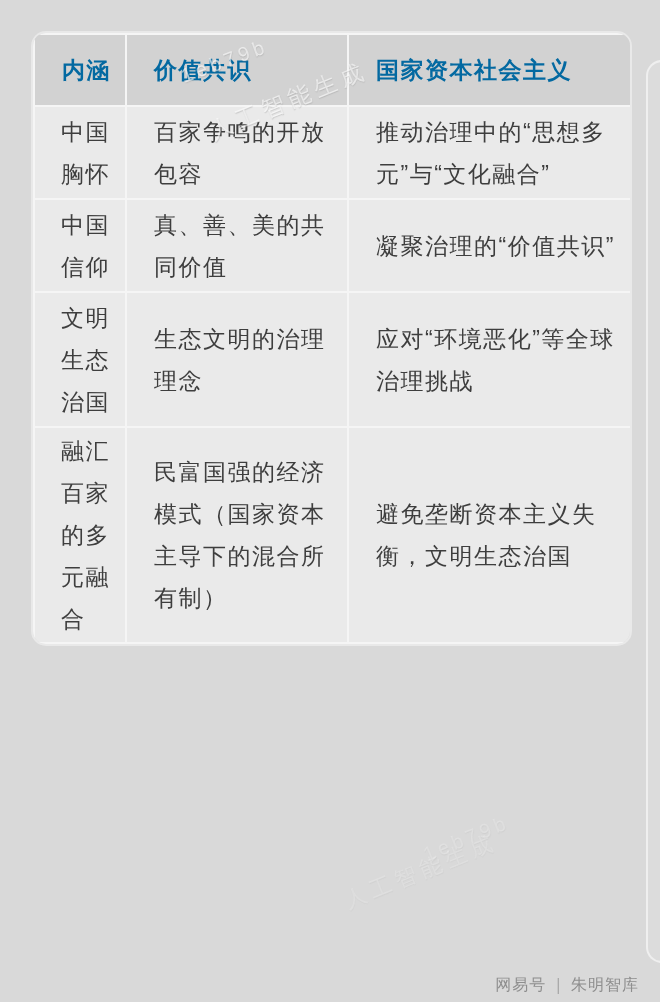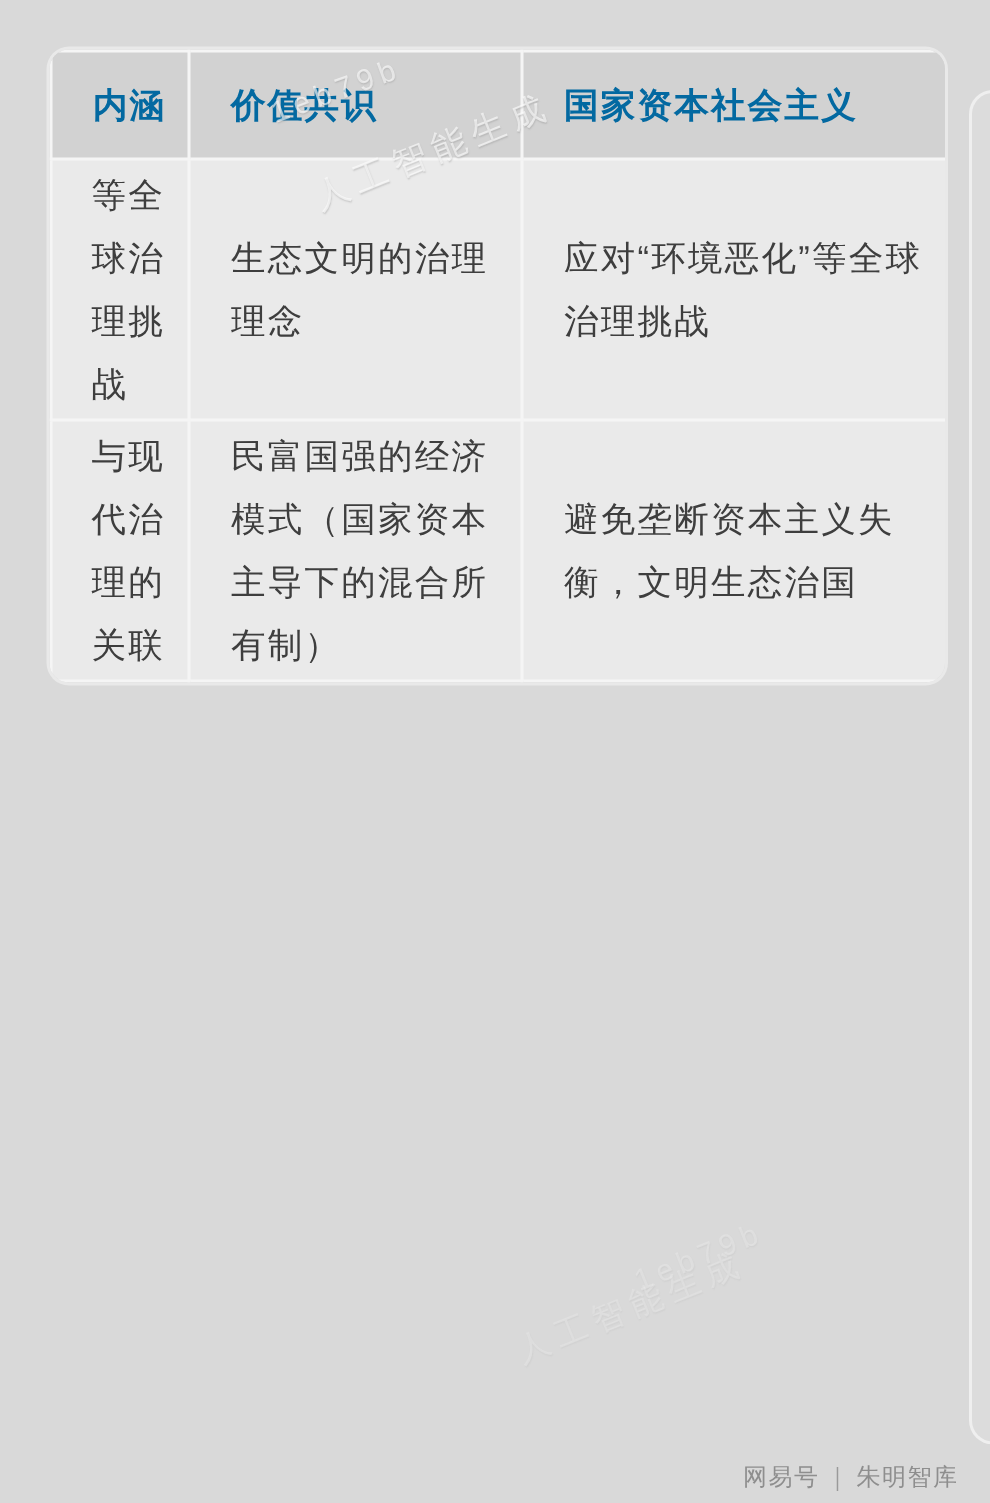--- a/index.html
+++ b/index.html
@@ -144,27 +144,37 @@
           <col class="c3">
       </colgroup>
       <thead>
         <tr>
           <th>内涵</th>
           <th>价值共识</th>
           <th>国家资本社会主义</th>
         </tr>
       </thead>
       <tbody>
+        <tr>
+          <td class="c1cell">中国胸怀</td>
+          <td class="c2cell">百家争鸣的开放包容</td>
+          <td>推动治理中的“思想多元”与“文化融合”</td>
+        </tr>
+        <tr>
+          <td class="c1cell">中国信仰</td>
+          <td class="c2cell">真、善、美的共同价值</td>
+          <td>凝聚治理的“价值共识”</td>
+        </tr>
         <tr class="tall">
-          <td class="c1cell">等全球治理挑战</td>
+          <td class="c1cell">文明生态治国</td>
           <td class="c2cell">生态文明的治理理念</td>
           <td>应对“环境恶化”等全球治理挑战</td>
         </tr>
         <tr class="xtall">
-          <td class="c1cell">与现代治理的关联</td>
+          <td class="c1cell">融汇百家的多元融合</td>
           <td class="c2cell">民富国强的经济模式（国家资本主导下的混合所有制）</td>
           <td>避免垄断资本主义失衡，文明生态治国</td>
         </tr>
       </tbody>
     </table>
   </div>
 
   <div class="wm wm-code">1eb79b</div>
   <div class="wm wm-text">人工智能生成</div>
   <div class="wm wm-code-b">1eb79b</div>

